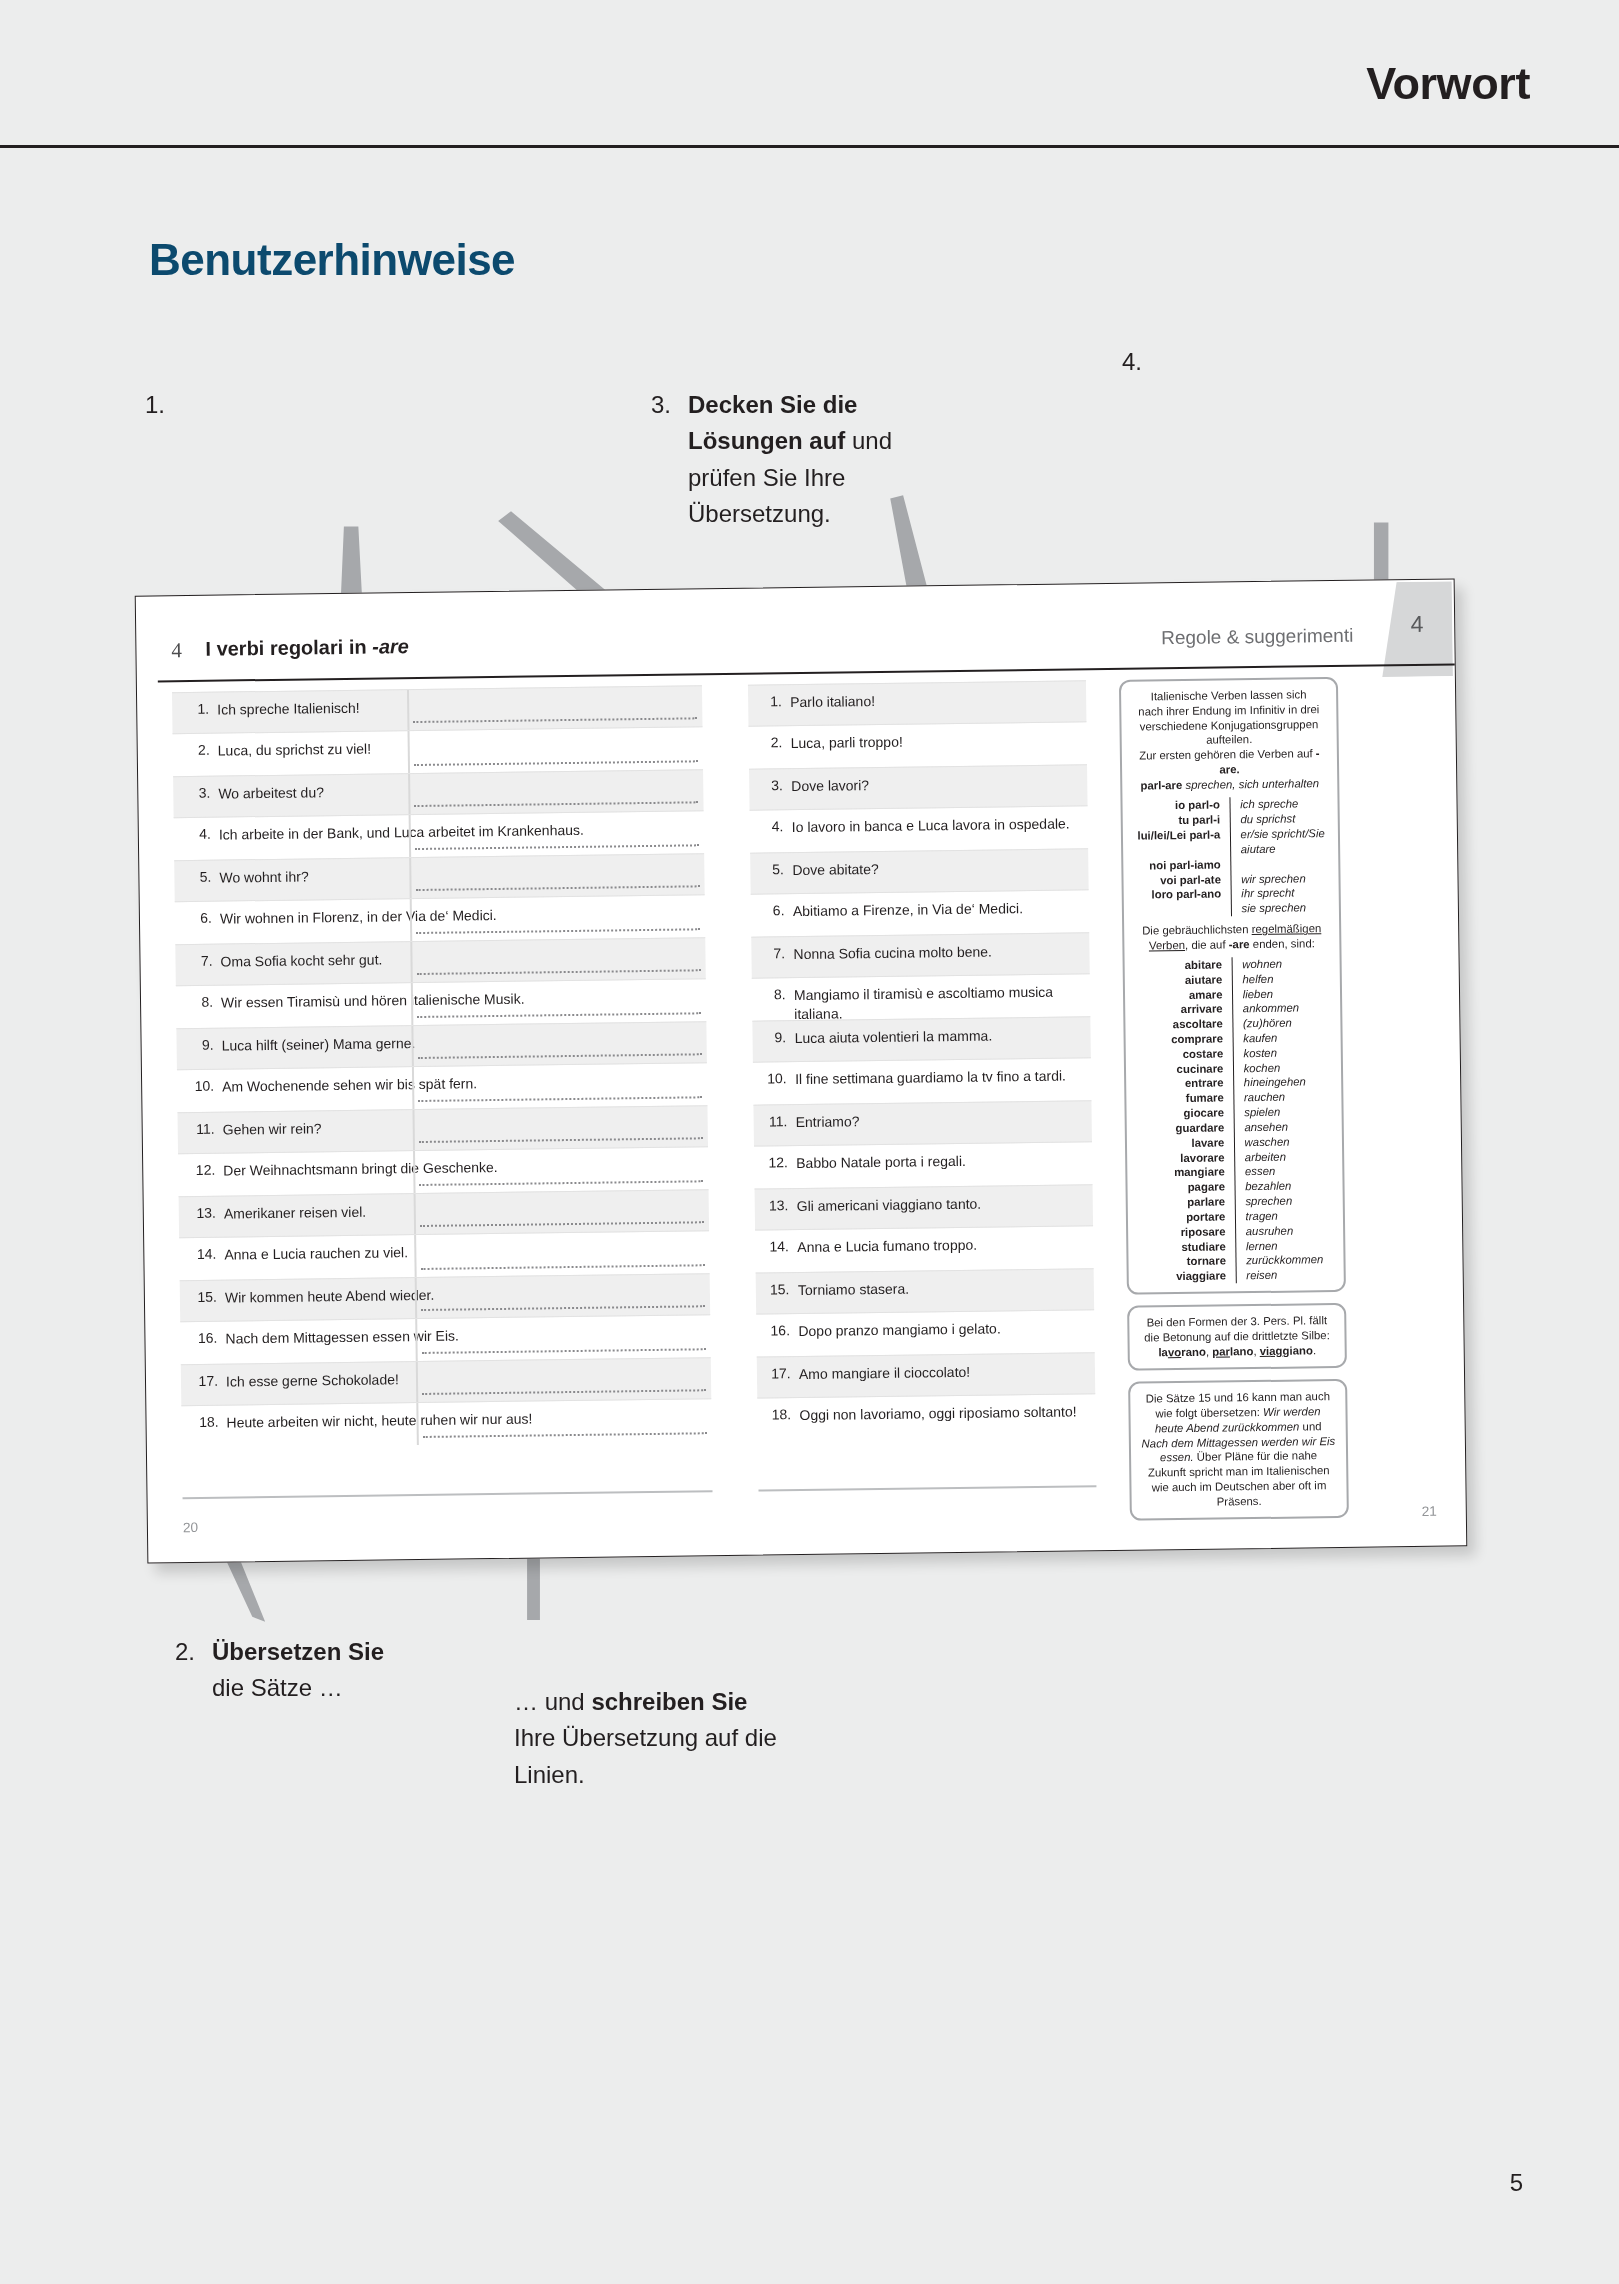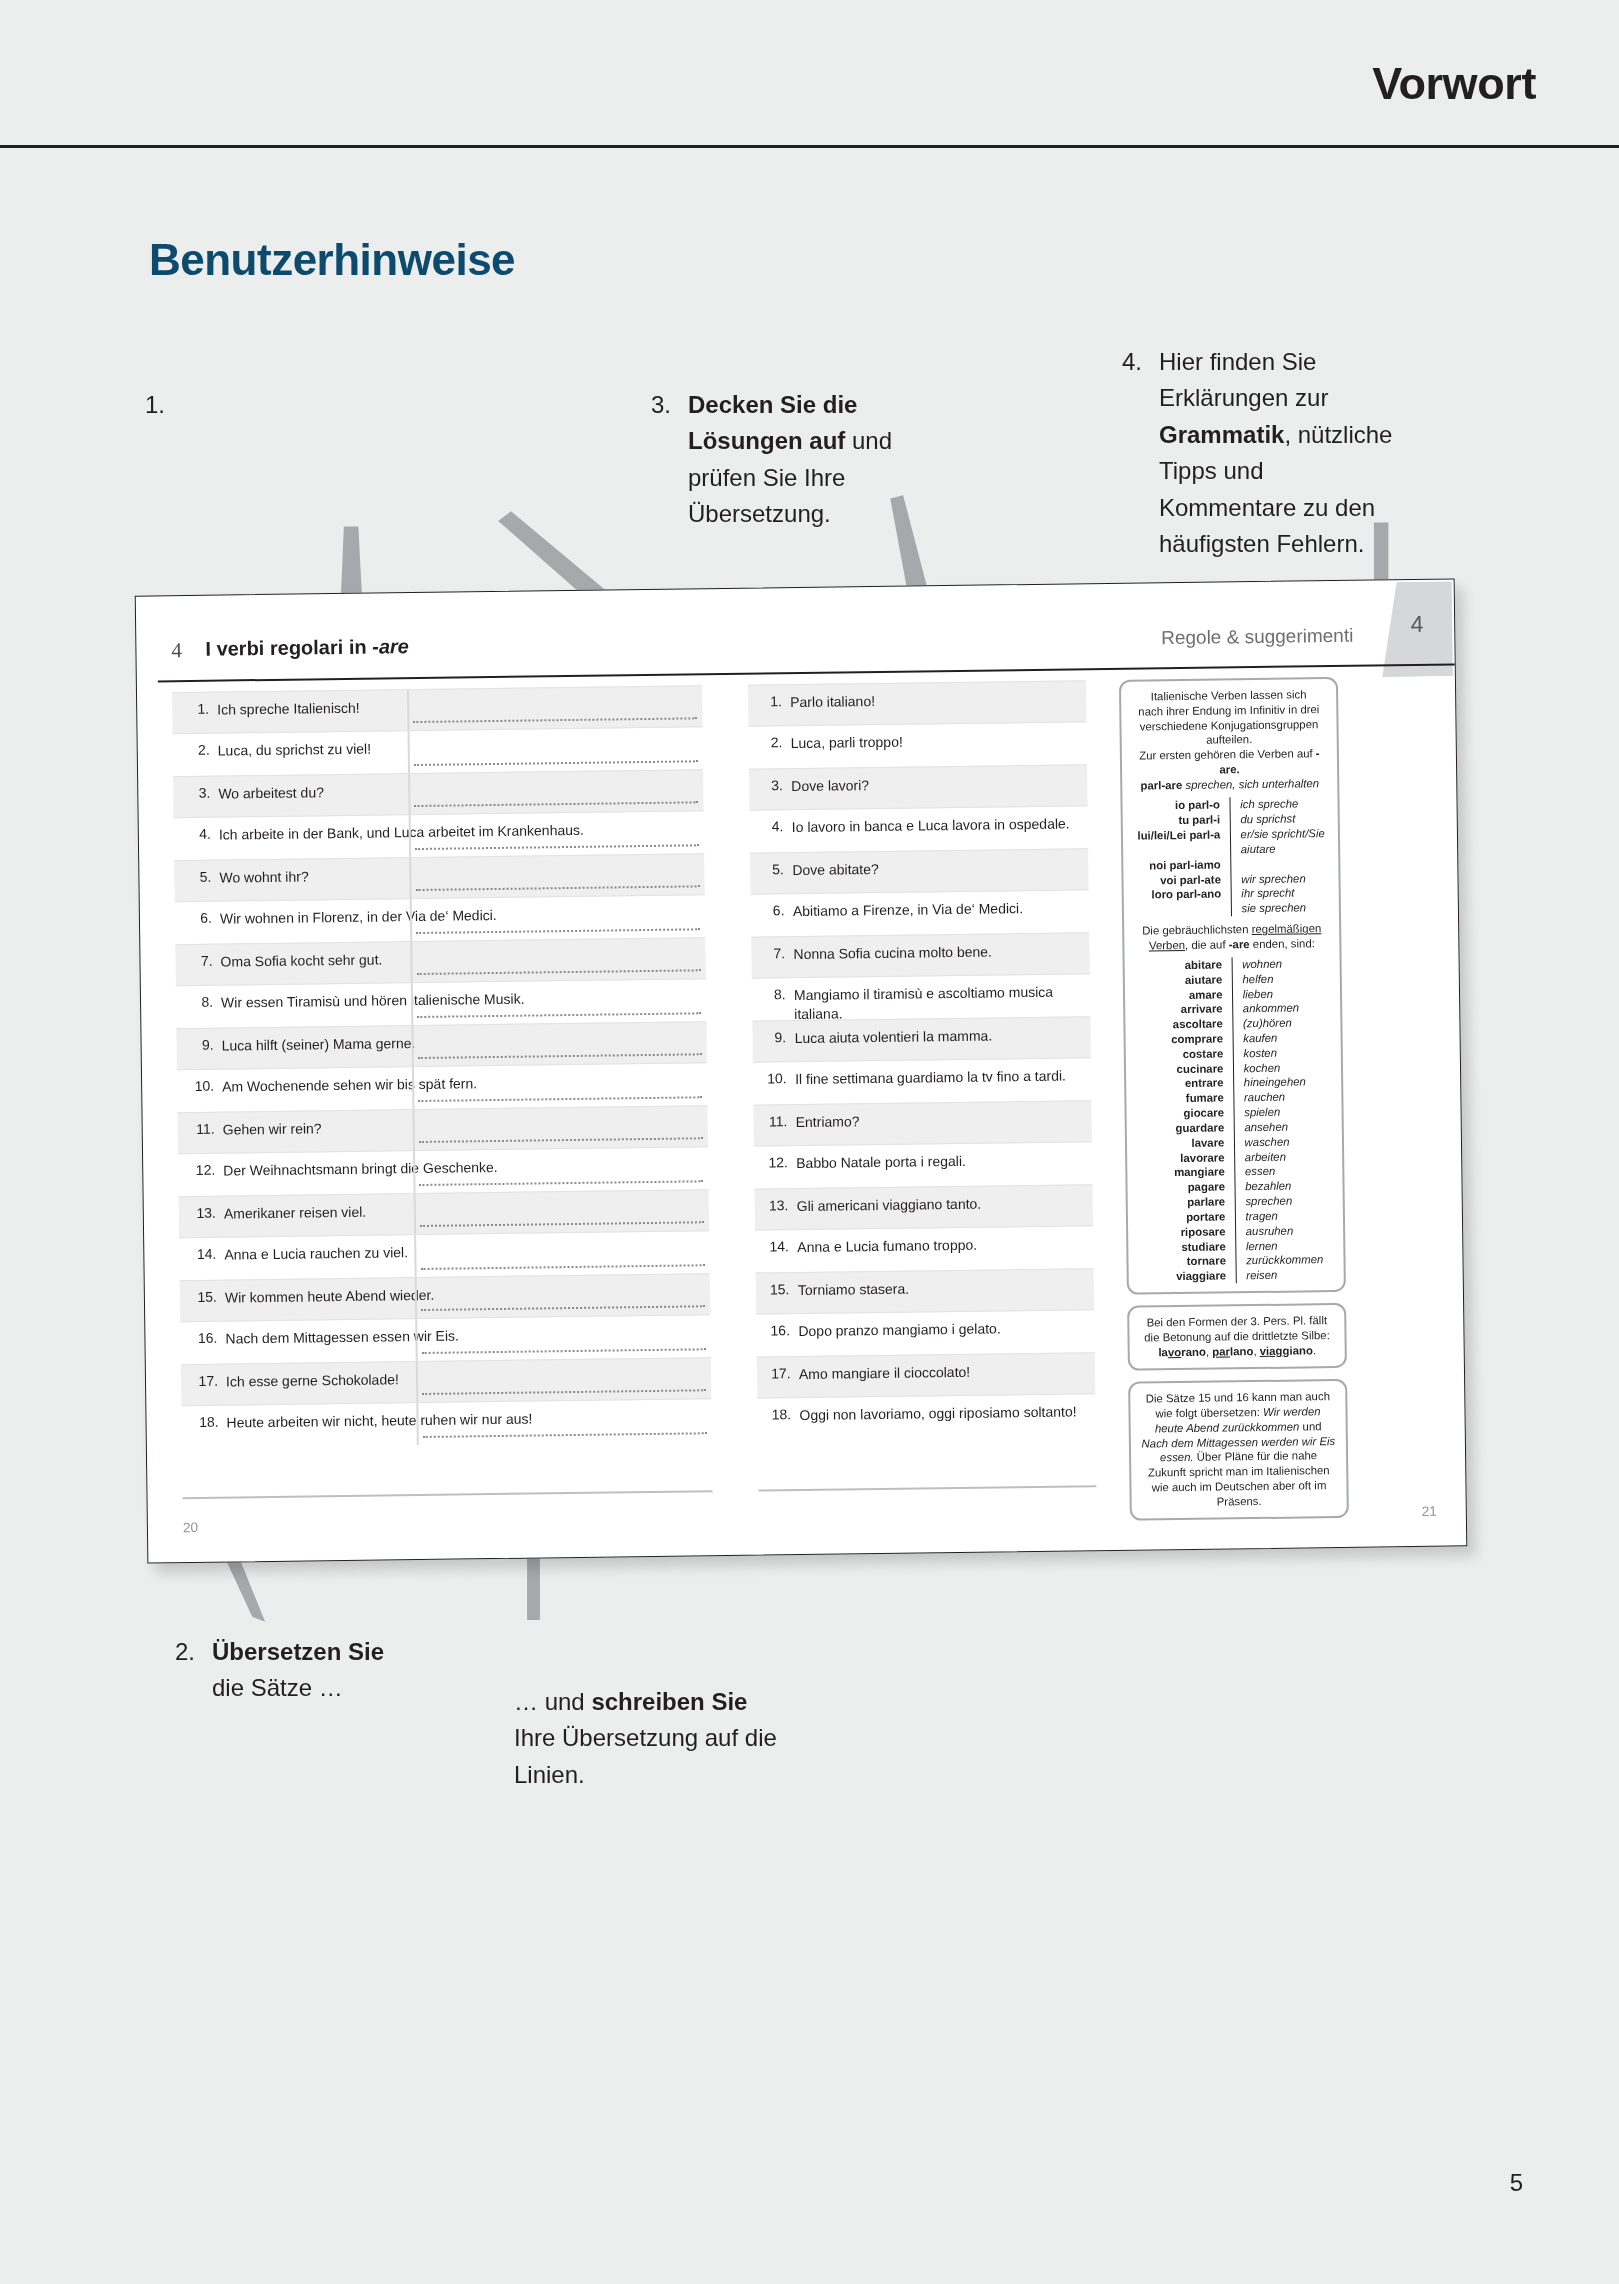--- a/index.html
+++ b/index.html
@@ -9,21 +9,21 @@
     font-family:"Liberation Sans", sans-serif;
     color:#231f20;
     position:relative;
     overflow:hidden;
   }
   
   .runhead{
     position:absolute;left:0;top:0;width:1619px;height:147px;
   }
   .runhead .title{
-    position:absolute;right:83px;top:58px;
+    position:absolute;right:89px;top:58px;
     font-size:45px;font-weight:bold;letter-spacing:-0.4px;
     color:#231f20;
     margin-left:25px;
   }
   .runhead .rule{
     position:absolute;left:0;top:145px;width:1619px;height:3.2px;background:#231f20;
   }
 
   
   .page-heading{
@@ -165,21 +165,20 @@
   <span class="num">1.</span>
 </div>
 
 <div class="callout" id="callout-3">
   <span class="num">3.</span>
   <span class="body"><b>Decken Sie die Lösungen auf</b> und prüfen Sie Ihre Übersetzung.</span>
 </div>
 
 <div class="callout" id="callout-4">
   <span class="num">4.</span>
-  <span class="body">Hier finden Sie Erklärungen zur <b>Grammatik</b>, nützliche Tipps und Kommentare zu den häufigsten Fehlern.</span>
 </div>
 
 <div class="callout" id="callout-2">
   <span class="num">2.</span>
   <span class="body"><b>Übersetzen Sie</b> die Sätze …</span>
 </div>
 
 <div class="callout" id="callout-extra">
   <span class="body">… und <b>schreiben Sie</b> Ihre Übersetzung auf die Linien.</span>
 </div>

